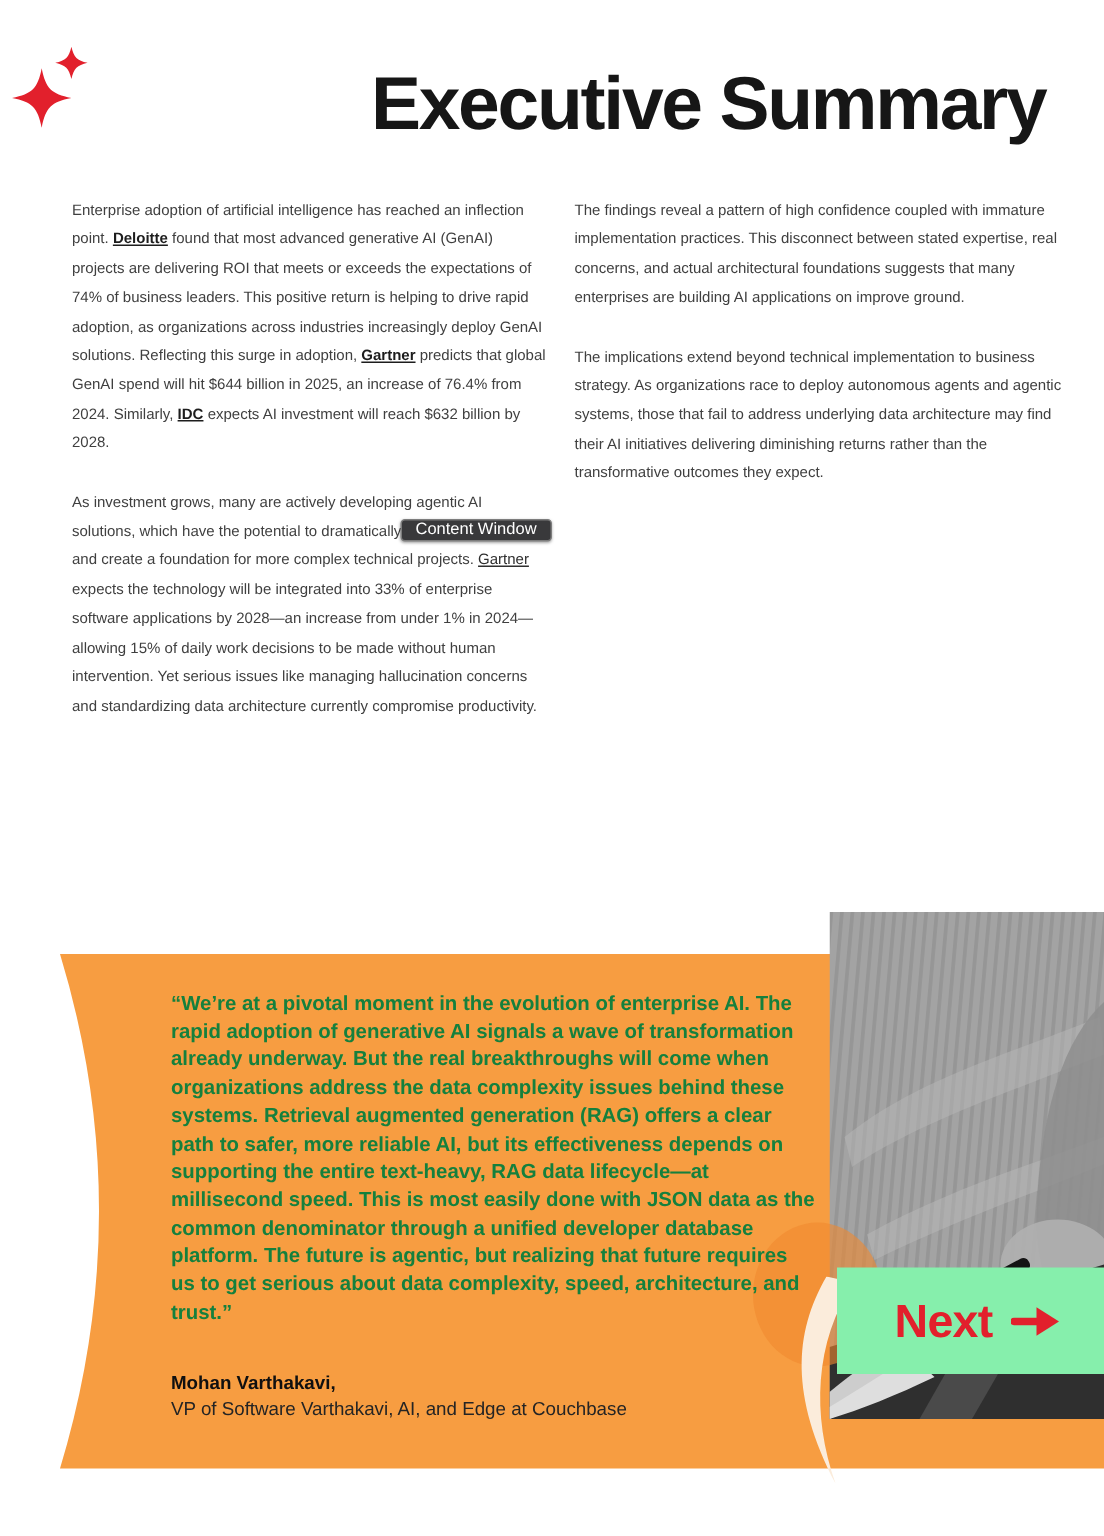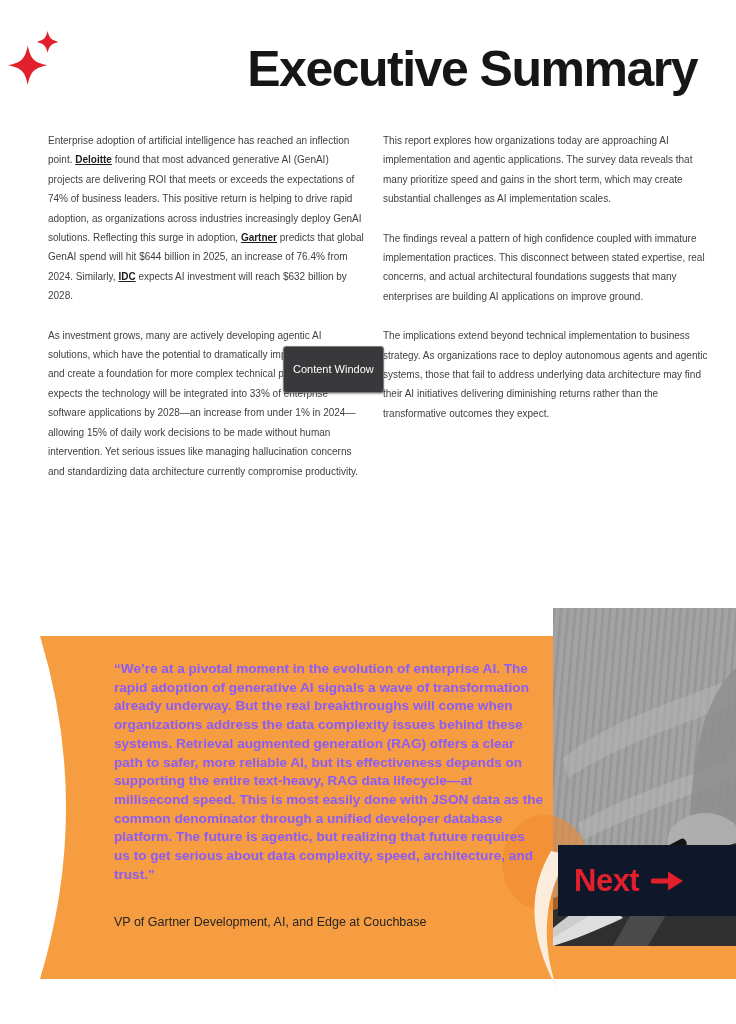--- a/index.html
+++ b/index.html
@@ -22,73 +22,72 @@
   
   .col{top:131px;font-size:10px;line-height:19.4px;color:#3f3f3f;}
   #col-left{left:48px;width:318px;}
   #col-right{left:383px;width:326px;}
   .col p{margin:0 0 20px 0;}
   .inline-link{color:#2e2e2e;text-decoration:underline;cursor:pointer;}
   .inline-link.strong{font-weight:bold;color:#1d1d1d;}
 
   
   #content-window-badge{
-    left:283px;top:346px;z-index:30;
+    left:267px;top:346px;z-index:30;
     background:#39393b;color:#ffffff;
     font-size:11px;line-height:13px;
-    padding:16px 9px;border-radius:3px;
+    padding:0 9px;border-radius:3px;
     border:1px solid #7d7d7d;
     box-shadow:0 1px 2px rgba(0,0,0,.35);
     white-space:nowrap;
   }
 
   
   #orange-shape{left:0;top:600px;width:736px;height:424px;z-index:1;}
   #quote-text{
     left:114px;top:660px;width:430px;z-index:6;
-    font-size:13.6px;font-weight:bold;line-height:18.7px;color:#8b5cf6;
+    font-size:13.6px;font-weight:bold;line-height:18.7px;color:#15803d;
   }
   #quote-attribution{left:114px;top:914px;z-index:6;font-size:12.5px;line-height:16.5px;color:#242424;}
   #quote-author-name{font-weight:bold;color:#101010;}
 
   
   #photo{left:553px;top:608px;width:183px;height:338px;z-index:4;}
 
   
   #accent-circle{
     left:502px;top:815px;width:86px;height:96px;z-index:5;
     border-radius:50%;background:#f0882e;opacity:.6;
   }
 
   
   #bubble-tail{left:527px;top:851px;width:52px;height:140px;z-index:8;}
   #next-button{
     left:558px;top:845px;width:178px;height:71px;z-index:9;
-    background:#0f172a;display:flex;align-items:center;gap:12px;
-    padding-left:16px;box-sizing:border-box;cursor:pointer;border:none;
+    background:#86efac;display:flex;align-items:center;gap:12px;
+    padding-left:16px;box-sizing:border-box;cursor:pointer;border:none;justify-content:center;
   }
   #next-label{color:#e2202c;font-size:31px;font-weight:800;letter-spacing:-0.5px;}
 </style>
 </head>
 <body>
 
 <svg id="sparkle" class="abs" viewBox="0 0 60 66">
   <path d="M22,18 C25,33 29,37 44,40 C29,43 25,47 22,62 C19,47 15,43 0,40 C15,37 19,33 22,18 Z" fill="#E2202C"></path>
   <path d="M44,2 C46,10 48,12 56,14 C48,16 46,18 44,26 C42,18 40,16 32,14 C40,12 42,10 44,2 Z" fill="#E2202C"></path>
 </svg>
 
 <h1 id="page-title" class="abs" style="margin:0;text-align:right;">Executive Summary</h1>
 
 <div id="col-left" class="abs col">
   <p><span>Enterprise adoption of artificial intelligence has reached an inflection point. </span><a class="inline-link strong">Deloitte</a><span> found that most advanced generative AI (GenAI) projects are delivering ROI that meets or exceeds the expectations of 74% of business leaders. This positive return is helping to drive rapid adoption, as organizations across industries increasingly deploy GenAI solutions. Reflecting this surge in adoption, </span><a class="inline-link strong">Gartner</a><span> predicts that global GenAI spend will hit $644 billion in 2025, an increase of 76.4% from 2024. Similarly, </span><a class="inline-link strong">IDC</a><span> expects AI investment will reach $632 billion by 2028.</span></p>
   <p><span>As investment grows, many are actively developing agentic AI solutions, which have the potential to dramatically improve productivity and create a foundation for more complex technical projects. </span><a class="inline-link">Gartner</a><span> expects the technology will be integrated into 33% of enterprise software applications by 2028—an increase from under 1% in 2024—allowing 15% of daily work decisions to be made without human intervention. Yet serious issues like managing hallucination concerns and standardizing data architecture currently compromise productivity.</span></p>
 </div>
 
 <div id="col-right" class="abs col">
-  <p>This report explores how organizations today are approaching AI implementation and agentic applications. The survey data reveals that many prioritize speed and gains in the short term, which may create substantial challenges as AI implementation scales.</p>
   <p>The findings reveal a pattern of high confidence coupled with immature implementation practices. This disconnect between stated expertise, real concerns, and actual architectural foundations suggests that many enterprises are building AI applications on improve ground.</p>
   <p>The implications extend beyond technical implementation to business strategy. As organizations race to deploy autonomous agents and agentic systems, those that fail to address underlying data architecture may find their AI initiatives delivering diminishing returns rather than the transformative outcomes they expect.</p>
 </div>
 
 <div id="content-window-badge" class="abs">Content Window</div>
 
 <svg id="orange-shape" class="abs" viewBox="0 0 736 424" preserveAspectRatio="none">
   <path d="M40,36 L736,36 L736,379 L40,379 Q92,207 40,36 Z" fill="#F79D41"></path>
 </svg>
 
@@ -115,21 +114,22 @@
     <rect x="94" y="249" width="48" height="7" rx="3.5" fill="#e6e6e6"></rect>
     <rect x="93" y="257" width="50" height="8" rx="4" fill="#1b1b1b"></rect>
     <rect x="95" y="266" width="46" height="7" rx="3.5" fill="#cfcfcf"></rect>
     <rect x="97" y="274" width="42" height="9" rx="4" fill="#101010"></rect>
   </g>
 </svg>
 
 <div id="quote-text" class="abs">“We’re at a pivotal moment in the evolution of enterprise AI. The rapid adoption of generative AI signals a wave of transformation already underway. But the real breakthroughs will come when organizations address the data complexity issues behind these systems. Retrieval augmented generation (RAG) offers a clear path to safer, more reliable AI, but its effectiveness depends on supporting the entire text-heavy, RAG data lifecycle—at millisecond speed. This is most easily done with JSON data as the common denominator through a unified developer database platform. The future is agentic, but realizing that future requires us to get serious about data complexity, speed, architecture, and trust.”</div>
 
 <div id="quote-attribution" class="abs">
-  <div id="quote-author-role">VP of Gartner Development, AI, and Edge at Couchbase</div>
+  <div id="quote-author-name">Mohan Varthakavi,</div>
+  <div id="quote-author-role">VP of Software Varthakavi, AI, and Edge at Couchbase</div>
 </div>
 
 <svg id="bubble-tail" class="abs" viewBox="0 0 52 140">
   <path d="M24,0 C2,38 0,80 30,138 C14,92 16,44 42,4 Z" fill="#FBECDB"></path>
 </svg>
 
 <button id="next-button" class="abs">
   <span id="next-label">Next</span>
   <svg width="34" height="24" viewBox="0 0 34 24">
     <path d="M2 12 H21" stroke="#e2202c" stroke-width="5" stroke-linecap="round"></path>

